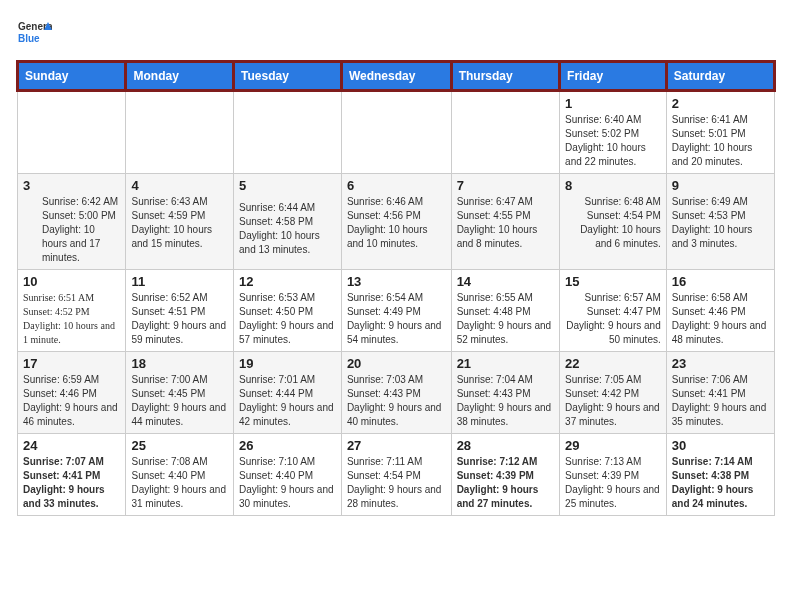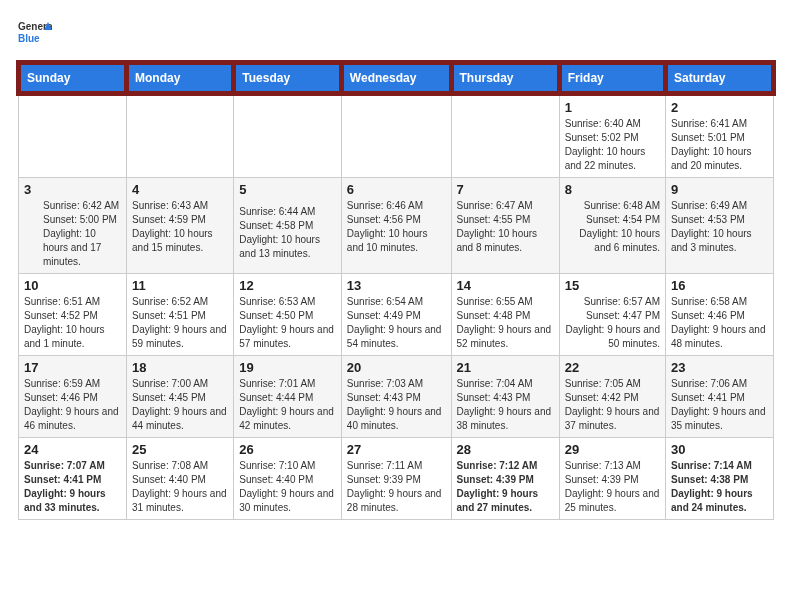--- a/index.html
+++ b/index.html
@@ -38,21 +38,21 @@
       border-collapse: collapse;
       font-size: 11px;
     }
     thead tr th {
       background: #2a7ae2;
       color: #fff;
       text-align: left;
       padding: 6px 6px;
       font-size: 12px;
       font-weight: bold;
-      border: 5px solid #7f1d1d;
+      border: 3px solid #7f1d1d;
     }
     tbody tr td {
       border: 1px solid #ccc;
       vertical-align: top;
       padding: 4px 5px;
       min-height: 70px;
       width: 113px;
     }
     tbody tr:nth-child(even) td {
       background: #f5f5f5;
@@ -166,21 +166,21 @@
         <td>
           <span class="day-num">9</span>
           <div class="day-info" style="white-space: pre-line;">Sunrise: 6:49 AM
 Sunset: 4:53 PM
 Daylight: 10 hours and 3 minutes.</div>
         </td>
       </tr>
       <tr>
         <td>
           <span class="day-num">10</span>
-          <div class="day-info" style="white-space: pre-line;">Sunrise: 6:51 AM
+          <div class="day-info" style="white-space: pre-line; font-family: Liberation Serif, serif;">Sunrise: 6:51 AM
 Sunset: 4:52 PM
 Daylight: 10 hours and 1 minute.</div>
         </td>
         <td>
           <span class="day-num">11</span>
           <div class="day-info" style="white-space: pre-line;">Sunrise: 6:52 AM
 Sunset: 4:51 PM
 Daylight: 9 hours and 59 minutes.</div>
         </td>
         <td>
@@ -273,21 +273,21 @@
         </td>
         <td>
           <span class="day-num">26</span>
           <div class="day-info" style="white-space: pre-line;">Sunrise: 7:10 AM
 Sunset: 4:40 PM
 Daylight: 9 hours and 30 minutes.</div>
         </td>
         <td>
           <span class="day-num">27</span>
           <div class="day-info" style="white-space: pre-line;">Sunrise: 7:11 AM
-Sunset: 9:39 PM
+Sunset: 4:54 PM
 Daylight: 9 hours and 28 minutes.</div>
         </td>
         <td>
           <span class="day-num">28</span>
           <div class="day-info" style="white-space: pre-line; font-weight: bold;">Sunrise: 7:12 AM
 Sunset: 4:39 PM
 Daylight: 9 hours and 27 minutes.</div>
         </td>
         <td>
           <span class="day-num">29</span>

